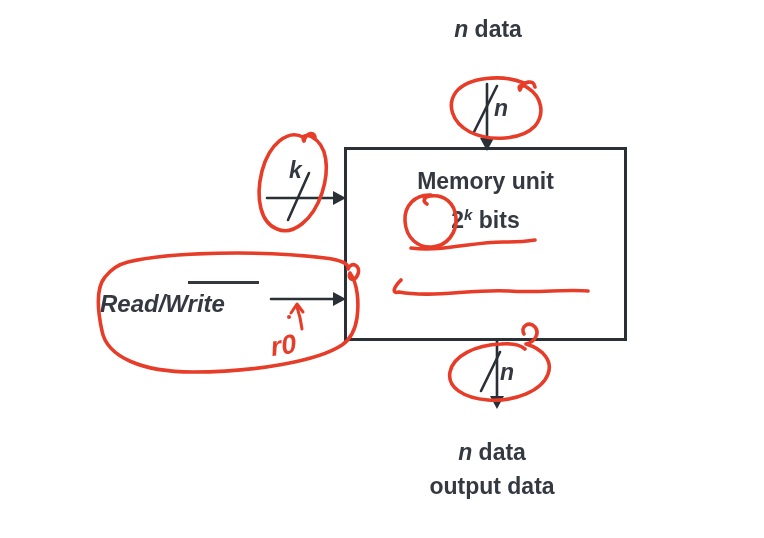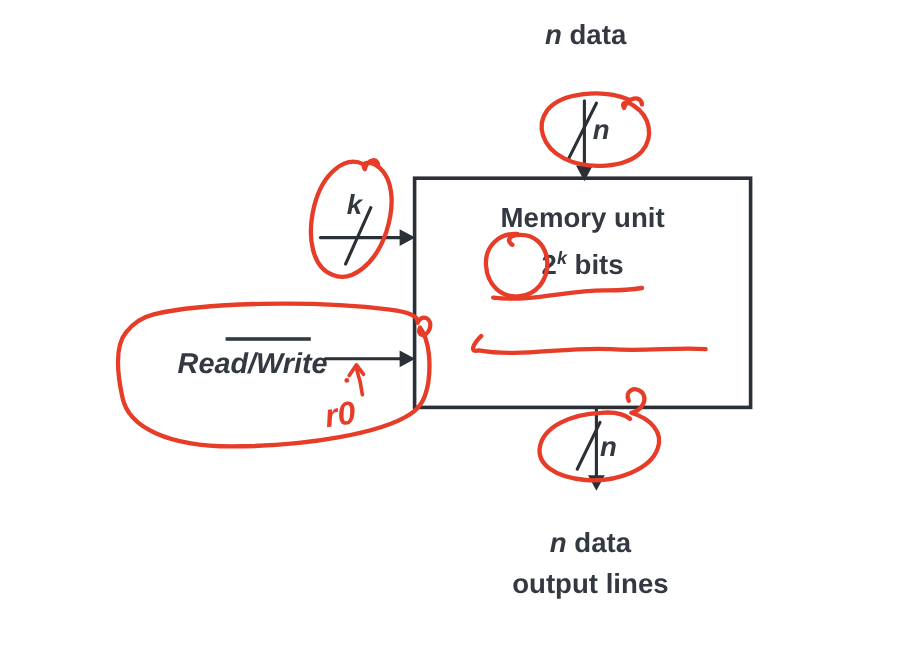--- a/index.html
+++ b/index.html
@@ -20,21 +20,21 @@
   .center{text-align:center;}
   .it{font-style:italic;}
   #top-label{left:378px;top:11px;width:220px;line-height:36px;}
   #address-label{left:28px;top:184px;width:224px;text-align:right;}
   #memory-box{
     position:absolute;left:344px;top:147px;width:283px;height:194px;
     box-sizing:border-box;border:3px solid var(--line,#2b2f36);
     text-align:center;padding-top:12px;line-height:39px;
   }
   .sup{font-size:15px;font-style:italic;position:relative;top:-8px;font-weight:bold;}
-  #control-label{left:100px;top:290px;font-size:24px;font-style:italic;padding-left:48px;}
+  #control-label{left:100px;top:290px;font-size:24px;font-style:italic;}
   #write-overline{position:absolute;left:188px;top:281px;width:71px;height:3px;background:var(--text,#343841);}
   .bus-lbl{font-style:italic;font-size:23px;}
   #top-bus-label{left:494px;top:95px;}
   #address-bus-label{left:289px;top:157px;}
   #output-bus-label{left:500px;top:359px;}
   #bottom-label{left:382px;top:435px;width:220px;line-height:34px;}
   #overlay{
     position:absolute;left:0;top:0;z-index:3;pointer-events:none;
   }
   .black-stroke{stroke:var(--line,#2b2f36);stroke-width:2.6;fill:none;stroke-linecap:round;}
@@ -67,21 +67,21 @@
     <div><span>2</span><span class="sup">k</span><span> bits</span></div>
   </div>
 
   <div id="control-label" class="lbl"><span>Read</span><span>/</span><span>Write</span></div>
   <div id="write-overline"></div>
 
   <div id="output-bus-label" class="lbl bus-lbl">n</div>
 
   <div id="bottom-label" class="lbl center">
     <div><span class="it">n</span><span> data</span></div>
-    <div>output lines</div>
+    <div>output data</div>
   </div>
 
   <svg id="overlay" width="764" height="538" viewBox="0 0 764 538">
 
     <line class="black-stroke" x1="487" y1="84" x2="487" y2="140"></line>
     <polygon class="black-fill" points="480,138 494,138 487,151"></polygon>
     <line class="black-stroke" x1="474" y1="132" x2="497" y2="86"></line>
 
     <line class="black-stroke" x1="267" y1="198" x2="334" y2="198"></line>
     <polygon class="black-fill" points="333,191 333,205 346,198"></polygon>

